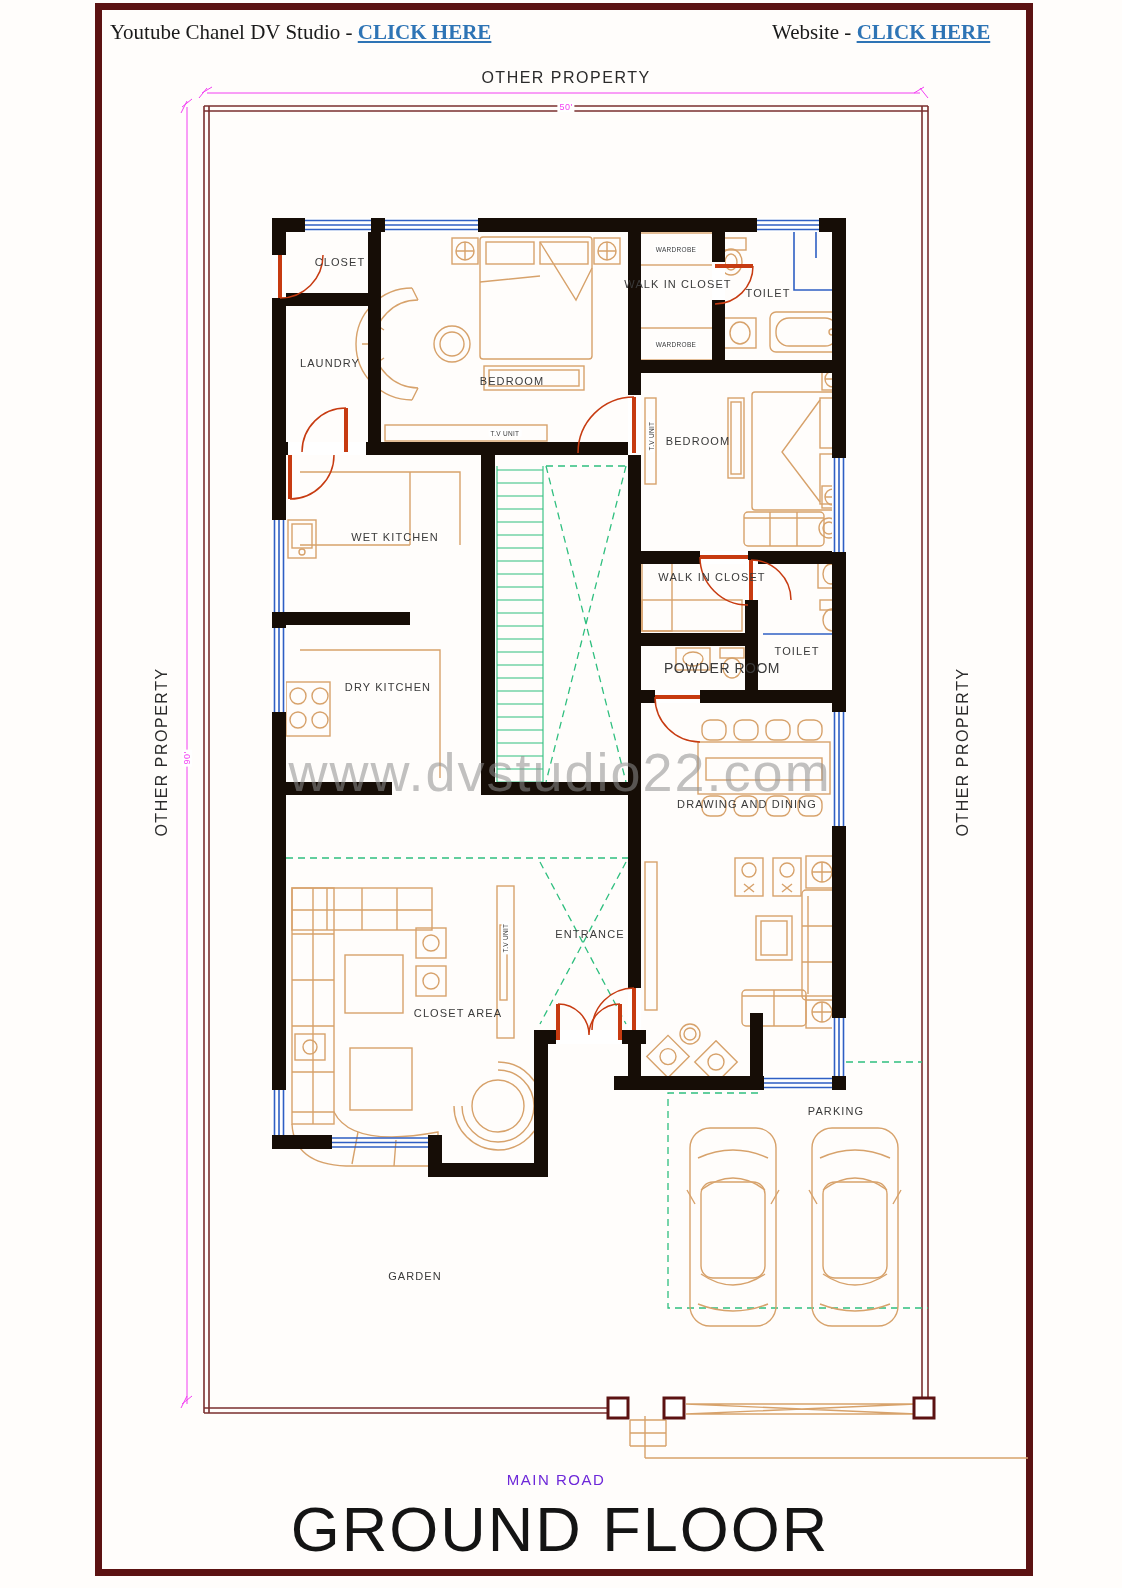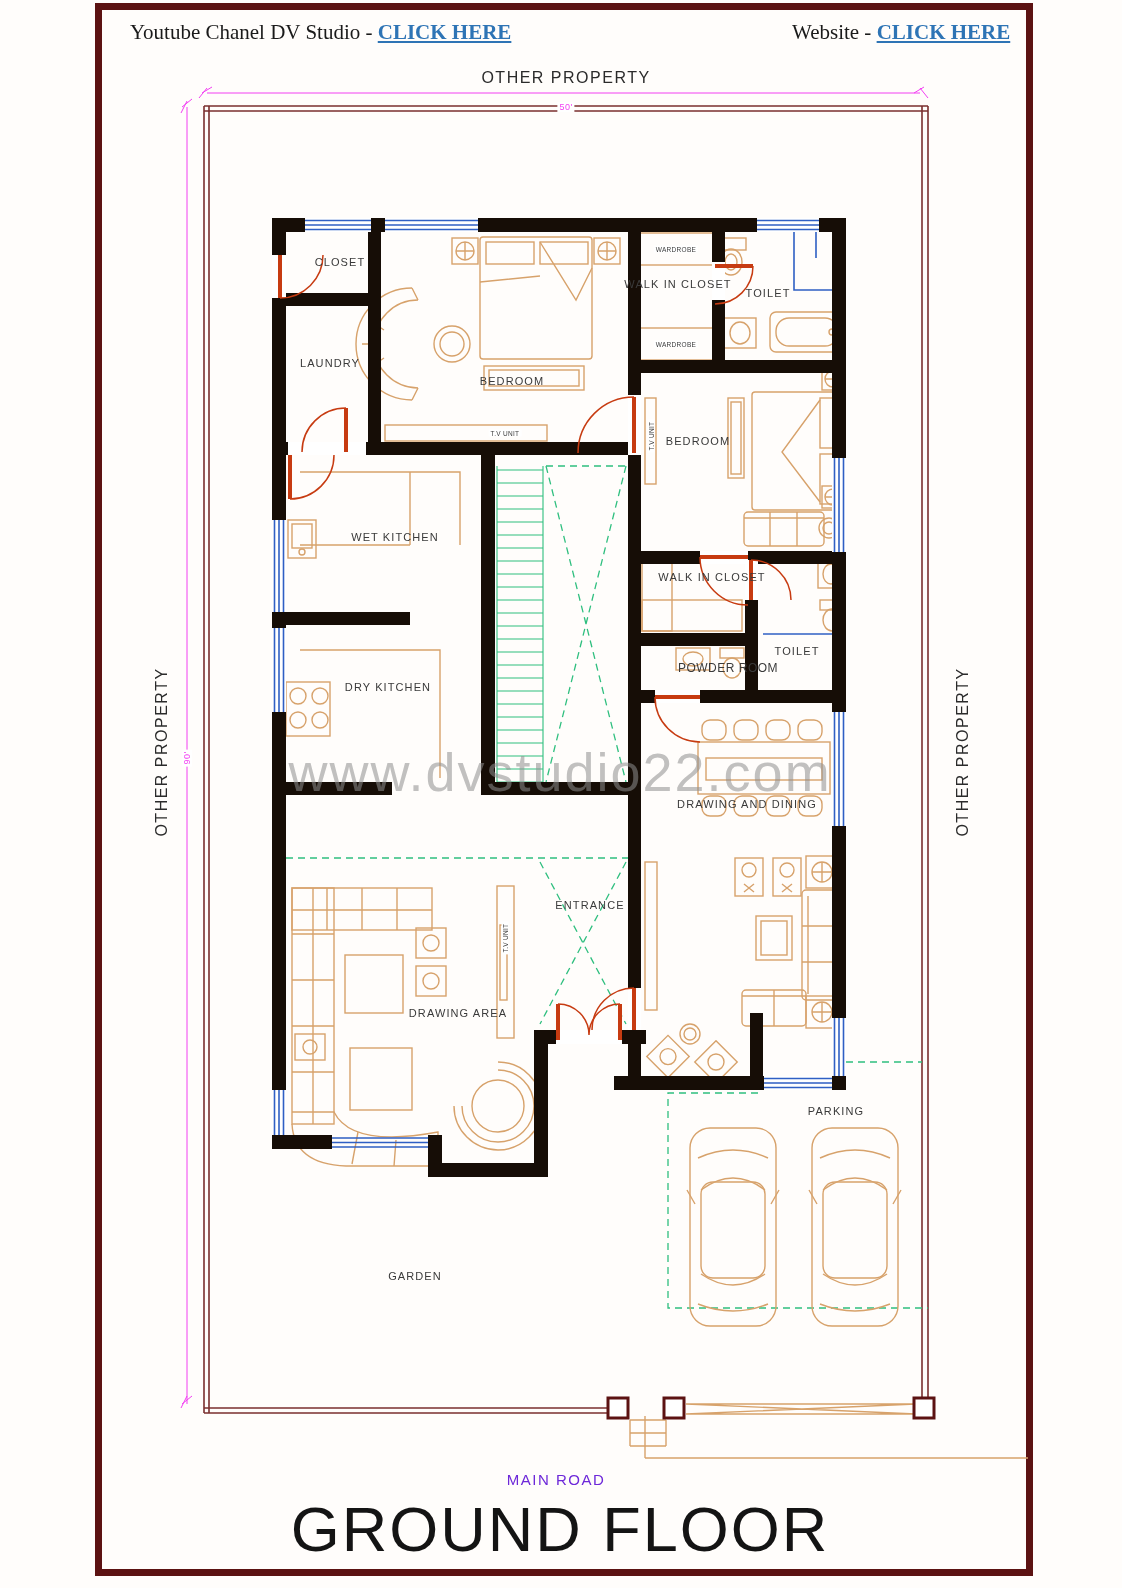--- a/index.html
+++ b/index.html
@@ -5,29 +5,29 @@
   :root{
     --page_border:#5c1212; --boundary:#7b2f2f; --wall:#160d06;
     --furniture:#d7a26b; --door:#c73b11; --window:#2f5fc4;
     --green:#2fbf7f; --dimension:#f23ff2; --link:#2e74b5; --watermark:#8f8f8f;
   }
   html,body{margin:0;padding:0;background:#fff;}
   #stage{position:relative;width:1122px;height:1588px;background:#fffdfb;overflow:hidden;
          font-family:"Liberation Sans",sans-serif;}
   #pageBorder{position:absolute;left:95px;top:3px;width:924px;height:1559px;
               border:7px solid var(--page_border);}
-  .hdr{position:absolute;top:20px;font-family:"Liberation Serif",serif;font-size:21px;color:#1a1a1a;white-space:nowrap;margin-left:20px;}
+  .hdr{position:absolute;top:20px;font-family:"Liberation Serif",serif;font-size:21px;color:#1a1a1a;white-space:nowrap;}
   .hdr a{color:var(--link);font-weight:bold;text-decoration:underline;cursor:pointer;}
   #hdrL{left:110px;} #hdrR{left:772px;}
   svg{position:absolute;left:0;top:0;}
   .lbl{position:absolute;transform:translate(-50%,-50%);font-size:11px;color:#3a3a3a;
        letter-spacing:1.1px;white-space:nowrap;}
   .lbl.big{font-size:16px;color:#2b2b2b;letter-spacing:1.5px;}
   .lbl.vert{transform:translate(-50%,-50%) rotate(-90deg);}
-  .lbl.sm{font-size:12px;letter-spacing:.5px;margin-left:6px;}
+  .lbl.sm{font-size:14px;letter-spacing:.5px;}
   .lbl.tiny{font-size:6.5px;letter-spacing:.3px;background:#fff;padding:0 2px;}
   .lbl.mag{color:var(--dimension);font-size:9px;letter-spacing:.5px;background:#fff;padding:0 2px;}
   #watermark{position:absolute;left:560px;top:772px;transform:translate(-50%,-50%);
              font-size:54px;color:var(--watermark);opacity:.55;letter-spacing:2px;white-space:nowrap;}
   #mainRoad{position:absolute;left:556px;top:1479px;transform:translate(-50%,-50%);
             font-size:15px;color:#6d28d9;letter-spacing:1.5px;}
   #title{position:absolute;left:560px;top:1529px;transform:translate(-50%,-50%);
          font-size:63px;color:#141414;letter-spacing:2px;white-space:nowrap;}
   .wall{fill:var(--wall);}
   .white{fill:#fff;}
@@ -373,22 +373,22 @@
   <div class="lbl" style="left:512px;top:381px">BEDROOM</div>
   <div class="lbl" style="left:678px;top:284px">WALK IN CLOSET</div>
   <div class="lbl" style="left:768px;top:293px">TOILET</div>
   <div class="lbl" style="left:698px;top:441px">BEDROOM</div>
   <div class="lbl" style="left:395px;top:537px">WET KITCHEN</div>
   <div class="lbl" style="left:388px;top:687px">DRY KITCHEN</div>
   <div class="lbl" style="left:712px;top:577px">WALK IN CLOSET</div>
   <div class="lbl" style="left:797px;top:651px">TOILET</div>
   <div class="lbl sm" style="left:722px;top:668px">POWDER ROOM</div>
   <div class="lbl" style="left:747px;top:804px">DRAWING AND DINING</div>
-  <div class="lbl" style="left:590px;top:905px">ENTRANCE</div>
-  <div class="lbl" style="left:458px;top:1013px">DRAWING AREA</div>
+  <div class="lbl" style="left:590px;top:934px">ENTRANCE</div>
+  <div class="lbl" style="left:458px;top:1013px">CLOSET AREA</div>
   <div class="lbl" style="left:836px;top:1111px">PARKING</div>
   <div class="lbl" style="left:415px;top:1276px">GARDEN</div>
 
   <div class="lbl tiny" style="left:505px;top:433px">T.V UNIT</div>
   <div class="lbl tiny vert" style="left:651px;top:436px">T.V UNIT</div>
   <div class="lbl tiny vert" style="left:505px;top:938px">T.V UNIT</div>
   <div class="lbl tiny" style="left:676px;top:249px">WARDROBE</div>
   <div class="lbl tiny" style="left:676px;top:344px">WARDROBE</div>
 
   <div id="mainRoad">MAIN ROAD</div>

